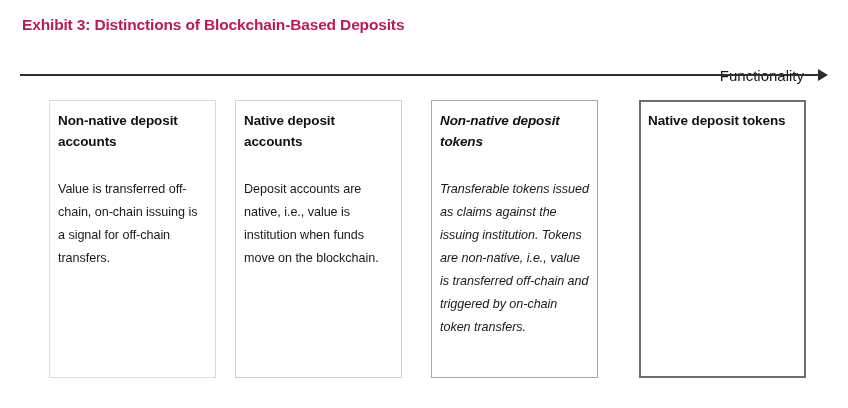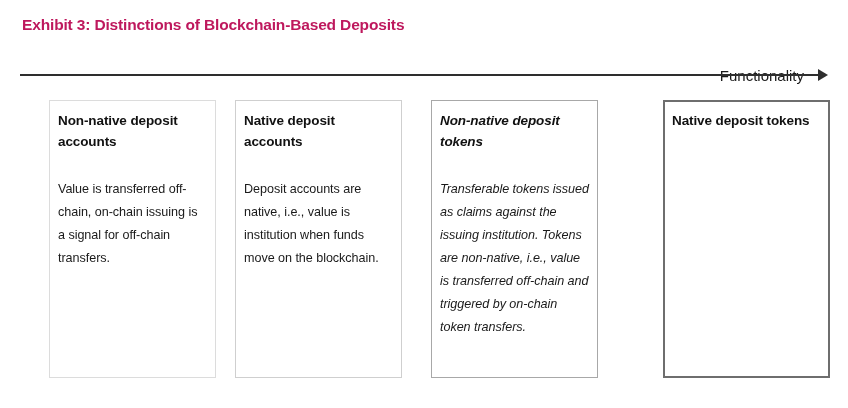--- a/index.html
+++ b/index.html
@@ -77,21 +77,21 @@
     width: 167px;
     height: 278px;
     box-sizing: border-box;
     background: #ffffff;
     border: 1px solid #d6d6d6;
     padding: 9px 8px 0 8px;
   }
   .concept-box.b1 { left: 0px;   border-color: #dcdcdc; margin-left: 26px; }
   .concept-box.b2 { left: 212px; border-color: #cfcfcf; }
   .concept-box.b3 { left: 408px; border-color: #a8a8a8; font-style: italic; }
-  .concept-box.b4 { left: 640px; border: 2px solid #6e6e6e; padding: 8px 7px 16px 7px; }
+  .concept-box.b4 { left: 616px; border: 2px solid #6e6e6e; padding: 8px 7px 16px 7px; }
 
   .box-heading {
     font-size: 13.5px;
     font-weight: bold;
     line-height: 21px;
     color: #111111;
     letter-spacing: -0.1px;
     margin: 0 0 0 0;
     padding-left: 0px;
   }

